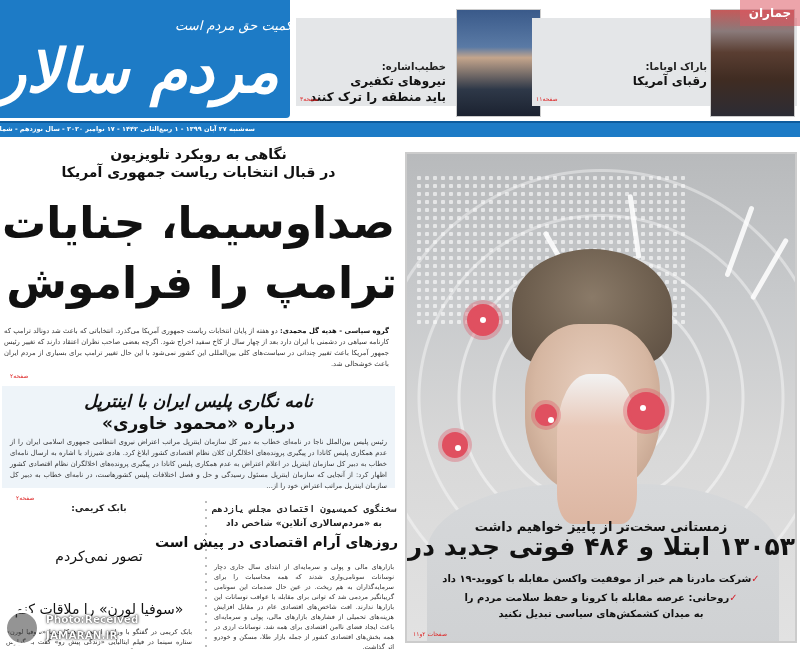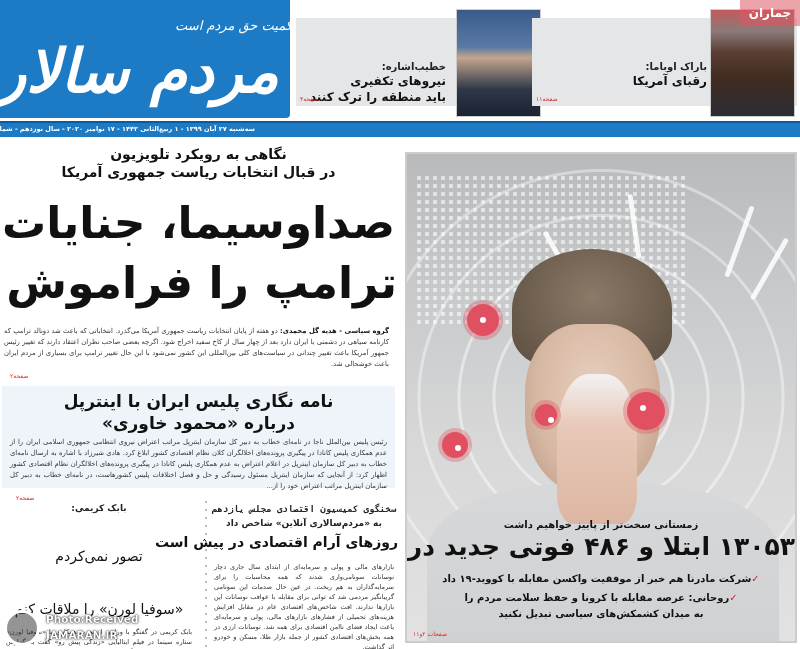--- a/index.html
+++ b/index.html
@@ -33,21 +33,21 @@
   .lead { position: absolute; left: 0; top: 145px; width: 397px; }
   .lead .kicker1, .lead .kicker2 { text-align: center; font-size: 14px; font-weight: bold; color: #111; line-height: 18px; white-space: nowrap; }
   .lead .big { text-align: center; font-size: 44px; font-weight: 900; font-family: "DejaVu Sans", sans-serif; color: #111; line-height: 60px; white-space: nowrap; letter-spacing: -1px; }
   .lead .body { position: absolute; top: 181px; right: 8px; width: 385px; font-size: 6.8px; line-height: 11px; color: #333; text-align: justify; }
   .lead .body b { font-weight: bold; color: #111; }
   .pg { font-size: 6px; color: #d22; display: block; text-align: left; padding-left: 6px; }
 
   
   .interpol { position: absolute; left: 2px; top: 386px; width: 393px; height: 102px; background: #eef4f9; }
   .interpol .h1, .interpol .h2 { text-align: center; font-size: 17px; font-weight: bold; line-height: 22px; color: #111; white-space: nowrap; }
-  .interpol .h1 { margin-top: 4px; }
+  .interpol .h1 { margin-top: 4px; font-style: italic; }
   .interpol .body { margin: 3px 8px 0 8px; font-size: 6.8px; line-height: 11px; color: #333; text-align: justify; }
 
   
   .babak { position: absolute; left: 0; top: 498px; width: 198px; height: 151px; }
   .babak .kick { text-align: center; font-size: 9px; font-weight: bold; color: #222; margin-top: 5px; }
   .babak .h1, .babak .h2 { text-align: center; font-size: 14px; font-weight: normal; line-height: 19px; color: #111; white-space: nowrap; margin-top: 34px; }
   .babak .body { margin: 8px 6px 0 6px; font-size: 6.5px; line-height: 10px; color: #333; text-align: justify; }
 
   .dotted-divider { position: absolute; left: 205px; top: 498px; width: 2px; height: 151px; background-image: radial-gradient(circle, #bbb 1px, transparent 1.5px); background-size: 2px 8px; }
 
@@ -74,21 +74,21 @@
   .covid .dots { position: absolute; left: 8px; top: 20px; width: 270px; height: 150px; background-image: radial-gradient(circle, rgba(255,255,255,0.75) 2px, transparent 2.5px); background-size: 8px 8px; opacity: 0.8; }
   .covid .head { position: absolute; left: 105px; top: 95px; width: 160px; height: 120px; border-radius: 50% 50% 30% 30%; background: radial-gradient(ellipse at 50% 40%, #8a7a68 0%, #6d5e4e 60%, #5a4c40 100%); }
   .covid .face { position: absolute; left: 118px; top: 170px; width: 135px; height: 170px; border-radius: 40% 40% 45% 45%; background: radial-gradient(ellipse at 50% 40%, #e8cfbf 0%, #d6b7a2 60%, #b89682 100%); }
   .covid .hands { position: absolute; left: 150px; top: 220px; width: 80px; height: 150px; border-radius: 40% 40% 20% 20%; background: linear-gradient(180deg, #f2f2f2 0%, #e8c8b8 35%, #dcb6a2 100%); }
   .covid .robe { position: absolute; left: 20px; top: 330px; width: 352px; height: 170px; border-radius: 40% 40% 0 0; background: linear-gradient(180deg, #d6d8da 0%, #cfd1d3 100%); }
   .covid .spike { position: absolute; width: 5px; background: rgba(255,255,255,0.85); border-radius: 3px; }
   .virus { position: absolute; width: 32px; height: 32px; border-radius: 50%; background: #e05060; border: 4px dotted #e05060; box-shadow: 0 0 0 4px rgba(224,80,96,0.35); }
   .virus::after { content: ""; position: absolute; left: 9px; top: 9px; width: 6px; height: 6px; border-radius: 50%; background: #fff; }
 
   .covid .caption { position: absolute; left: 0; right: 0; bottom: 0; height: 125px; }
-  .covid .kick { position: absolute; top: 3px; left: 0; right: 0; text-align: center; font-size: 10px; font-weight: bold; color: #111; white-space: nowrap; }
+  .covid .kick { position: absolute; top: 3px; left: 0; right: 0; text-align: center; font-size: 13px; font-weight: bold; color: #111; white-space: nowrap; }
   .covid .bigh { position: absolute; top: 16px; left: 0; right: 0; text-align: center; font-size: 25px; font-weight: 900; color: #111; white-space: nowrap; letter-spacing: -0.5px; }
   .covid .b1, .covid .b2a, .covid .b2b { position: absolute; left: 0; right: 0; text-align: center; font-size: 10px; font-weight: bold; color: #111; white-space: nowrap; }
   .covid .b1 { top: 57px; }
   .covid .b2a { top: 76px; }
   .covid .b2b { top: 92px; }
   .check { color: #d41e2a; font-weight: bold; }
   .covid .pageref { position: absolute; bottom: 4px; left: 6px; font-size: 6px; color: #d22; }
 </style>
 </head>
 <body>

